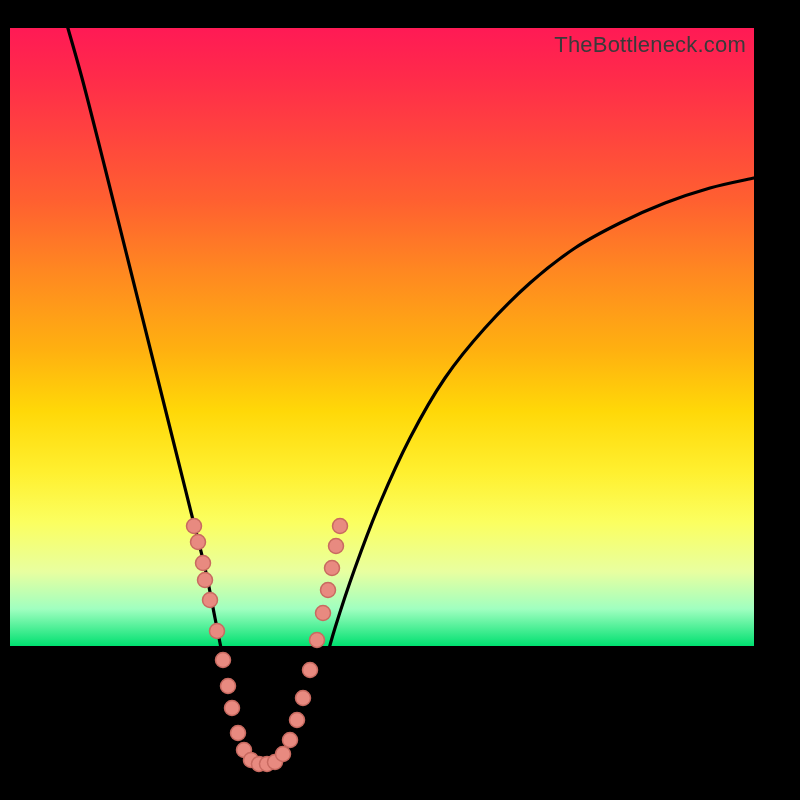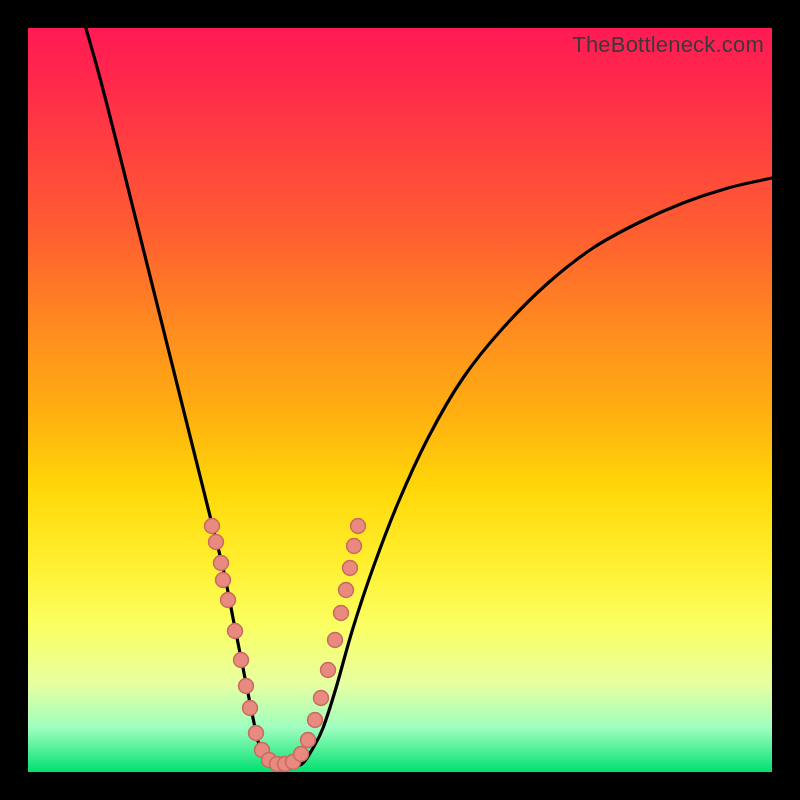--- a/index.html
+++ b/index.html
@@ -5,24 +5,24 @@
   * { margin: 0; padding: 0; box-sizing: border-box; }
   html, body { width: 800px; height: 800px; overflow: hidden; background: #000; }
   .frame {
     position: relative;
     width: 800px;
     height: 800px;
     background: #000;
   }
   .plot {
     position: absolute;
-    left: 28px;
+    left: 10px;
     top: 28px;
     width: 744px;
-    height: 744px;
+    height: 618px;
     background: linear-gradient(to bottom,
       #ff1a55 0%,
       #ff2b4a 8%,
       #ff4040 16%,
       #ff6030 28%,
       #ff8a20 40%,
       #ffb010 52%,
       #ffd808 62%,
       #fff030 72%,
       #fbff60 80%,

